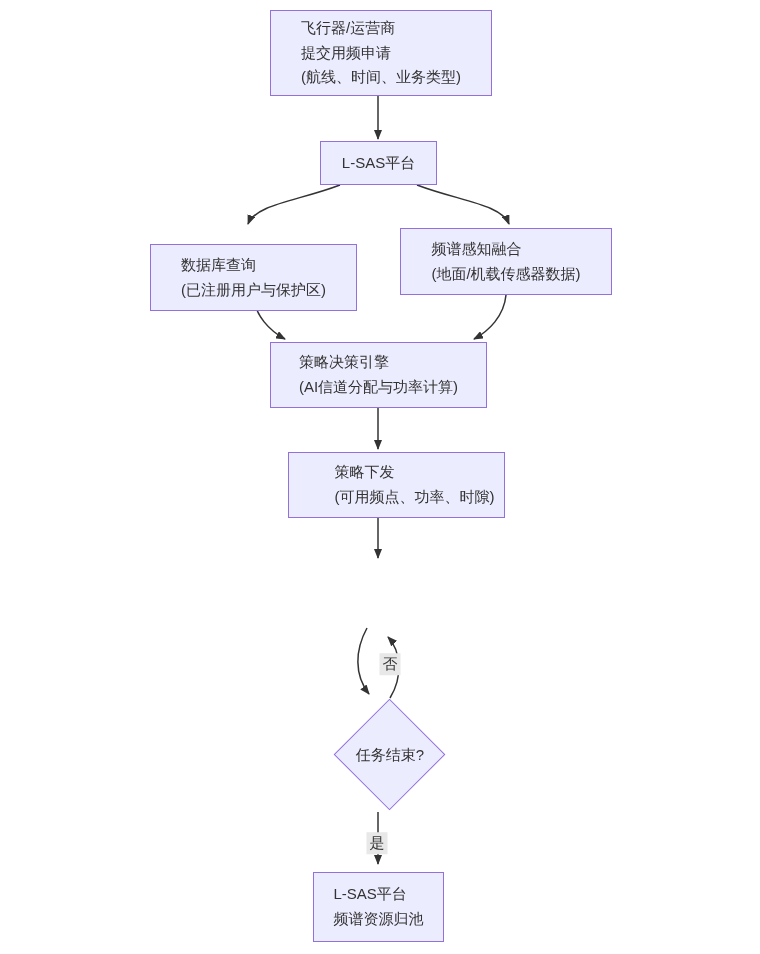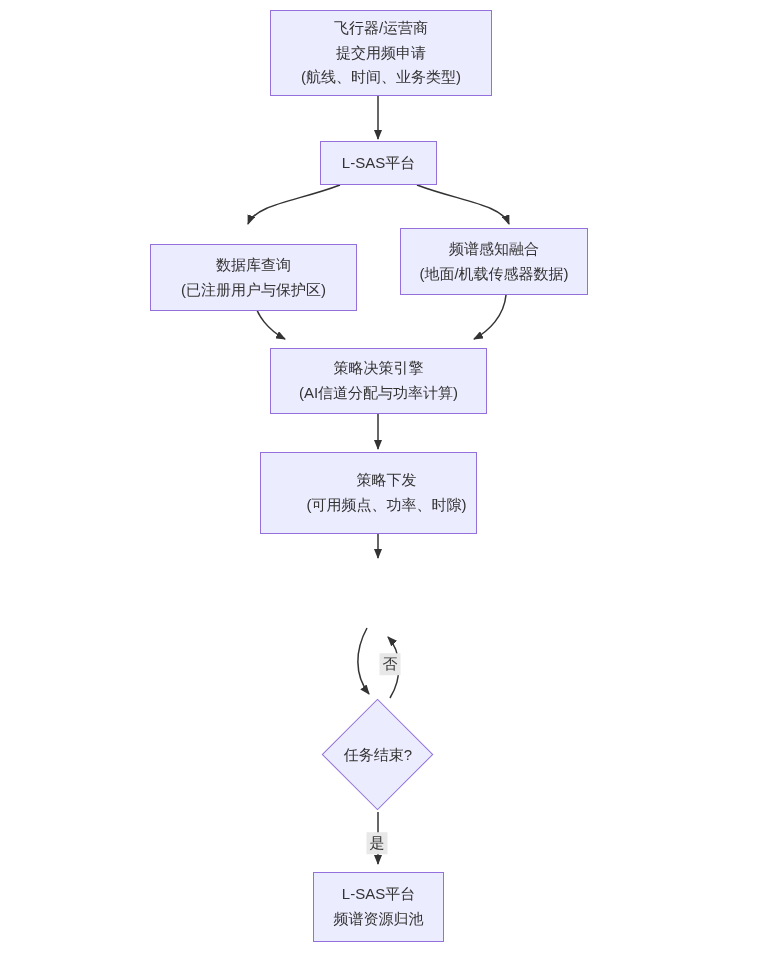--- a/index.html
+++ b/index.html
@@ -13,33 +13,33 @@
   svg.edge-layer { position:absolute; left:0; top:0; width:760px; height:954px; }
   .node {
     position:absolute;
     box-sizing:border-box;
     background:#ECECFF;
     border:1px solid #9370DB;
     color:#333333;
     font-size:15px;
     line-height:1.65;
     display:flex; align-items:center; justify-content:center;
-    text-align:center;
+    text-align:left;
     white-space:pre-line;
   }
   .n-apply    { left:270px; top:10px;  width:222px; height:86px; }
   .n-lsas     { left:320px; top:141px; width:117px; height:44px; }
   .n-db       { left:150px; top:228px; width:207px; height:67px;margin-top:16px; }
-  .n-sense    { left:400px; top:228px; width:188px; height:67px; }
-  .n-engine   { left:270px; top:342px; width:217px; height:66px;margin-top:6px; }
-  .n-dispatch { left:260px; top:452px; width:217px; height:82px;padding-left:36px; }
+  .n-sense    { left:400px; top:228px; width:212px; height:67px; }
+  .n-engine   { left:270px; top:342px; width:217px; height:66px; }
+  .n-dispatch { left:288px; top:452px; width:217px; height:66px;padding-left:36px; }
   .n-comm     { left:320px; top:562px; width:117px; height:66px; }
   .n-pool     { left:313px; top:872px; width:131px; height:70px; }
 
-  .diamond-wrap { position:absolute; left:321px; top:698px; width:114px; height:114px; }
+  .diamond-wrap { position:absolute; left:333px; top:698px; width:114px; height:114px; }
   .diamond-shape {
     position:absolute; left:17px; top:17px; width:79px; height:79px;
     transform:rotate(45deg);
     background:#ECECFF;
     border:1px solid #9370DB;
     box-sizing:border-box;
   }
   .diamond-label {
     position:absolute; left:0; top:0; right:0; bottom:0;
     display:flex; align-items:center; justify-content:center;

